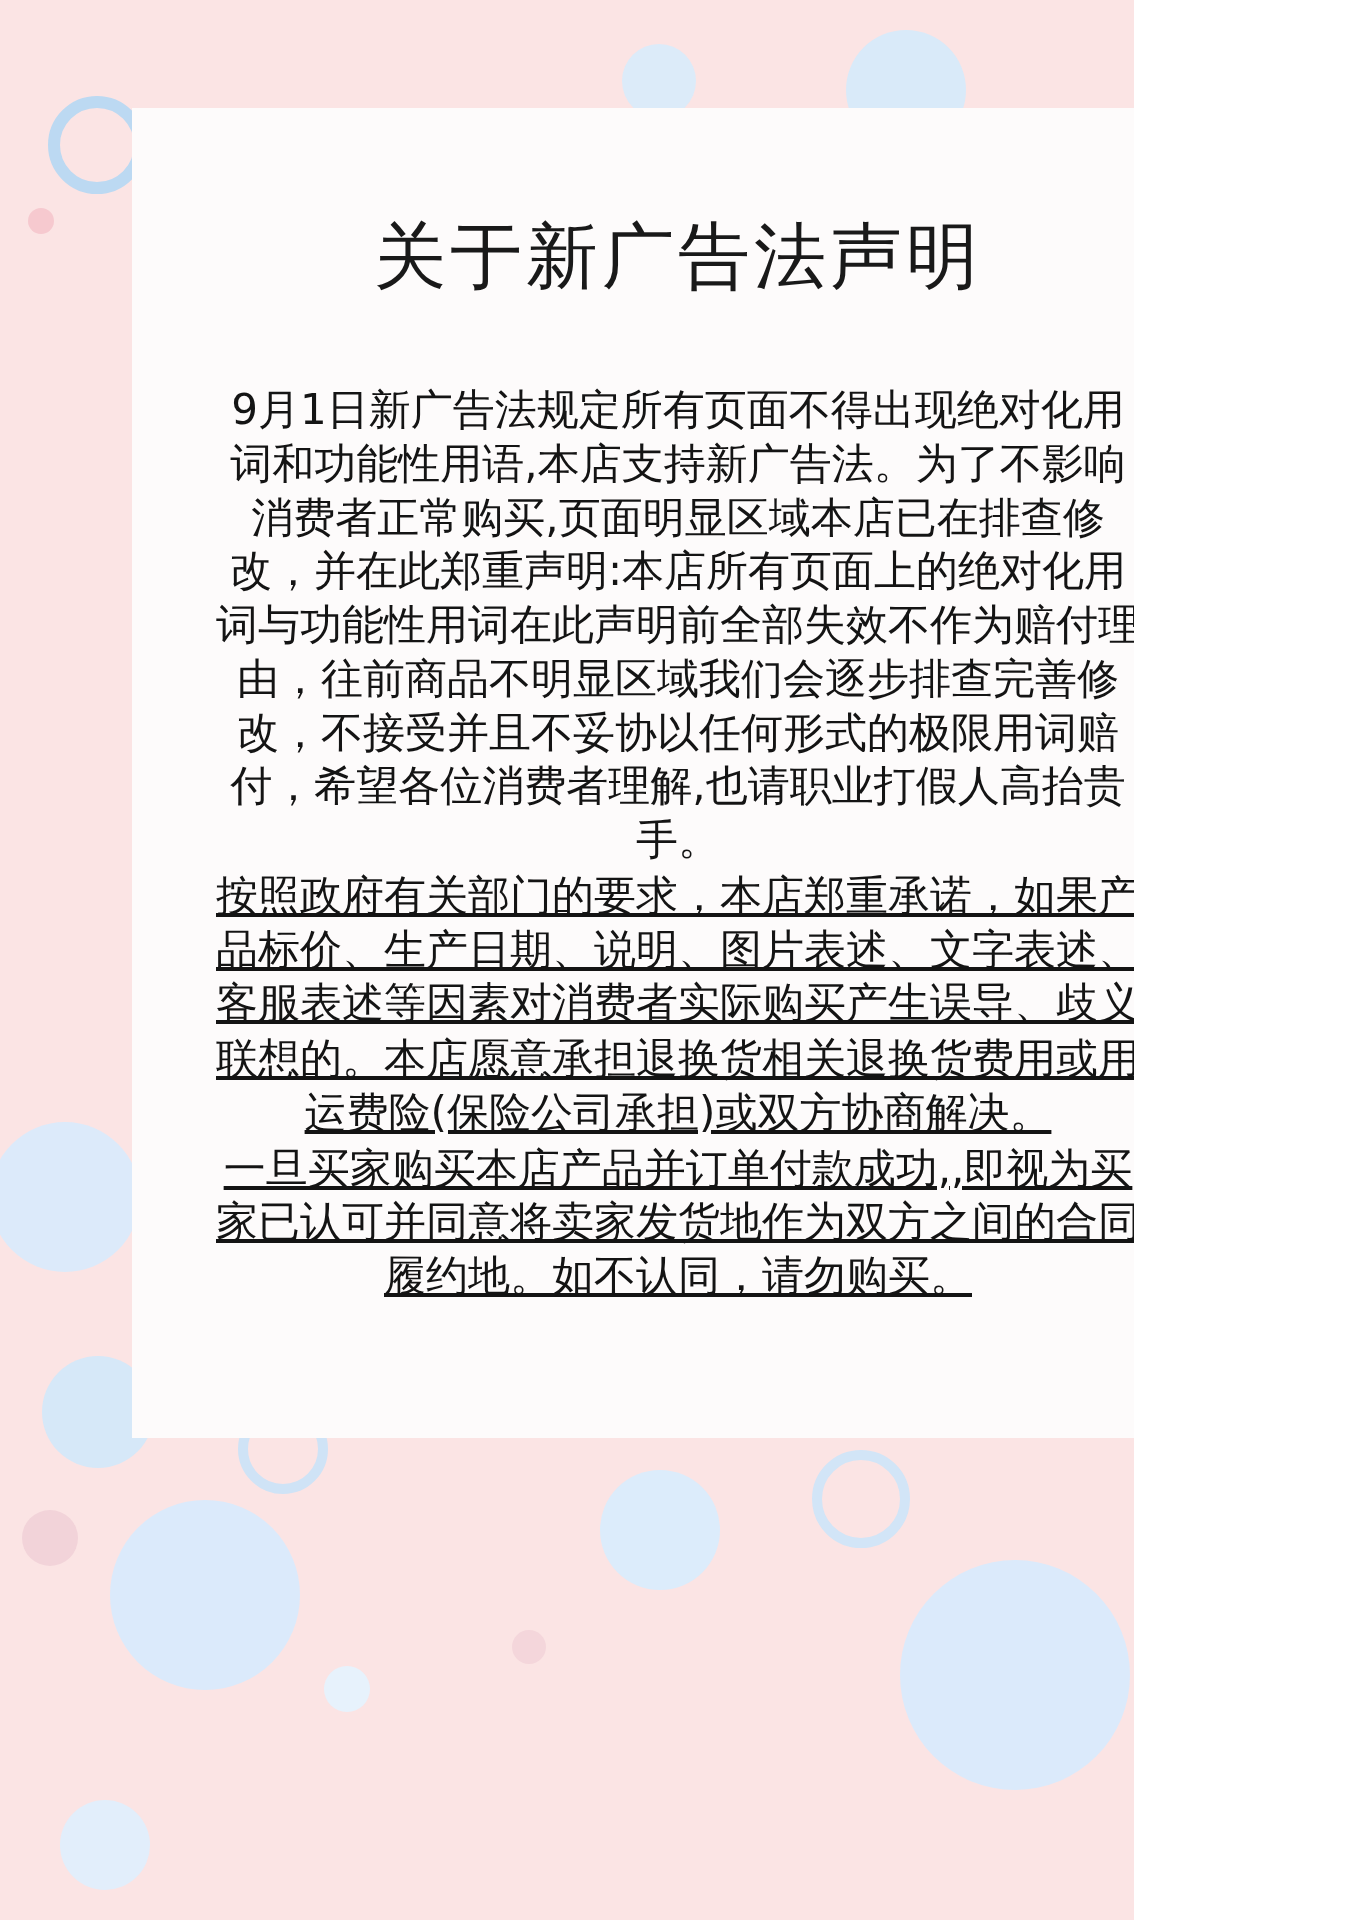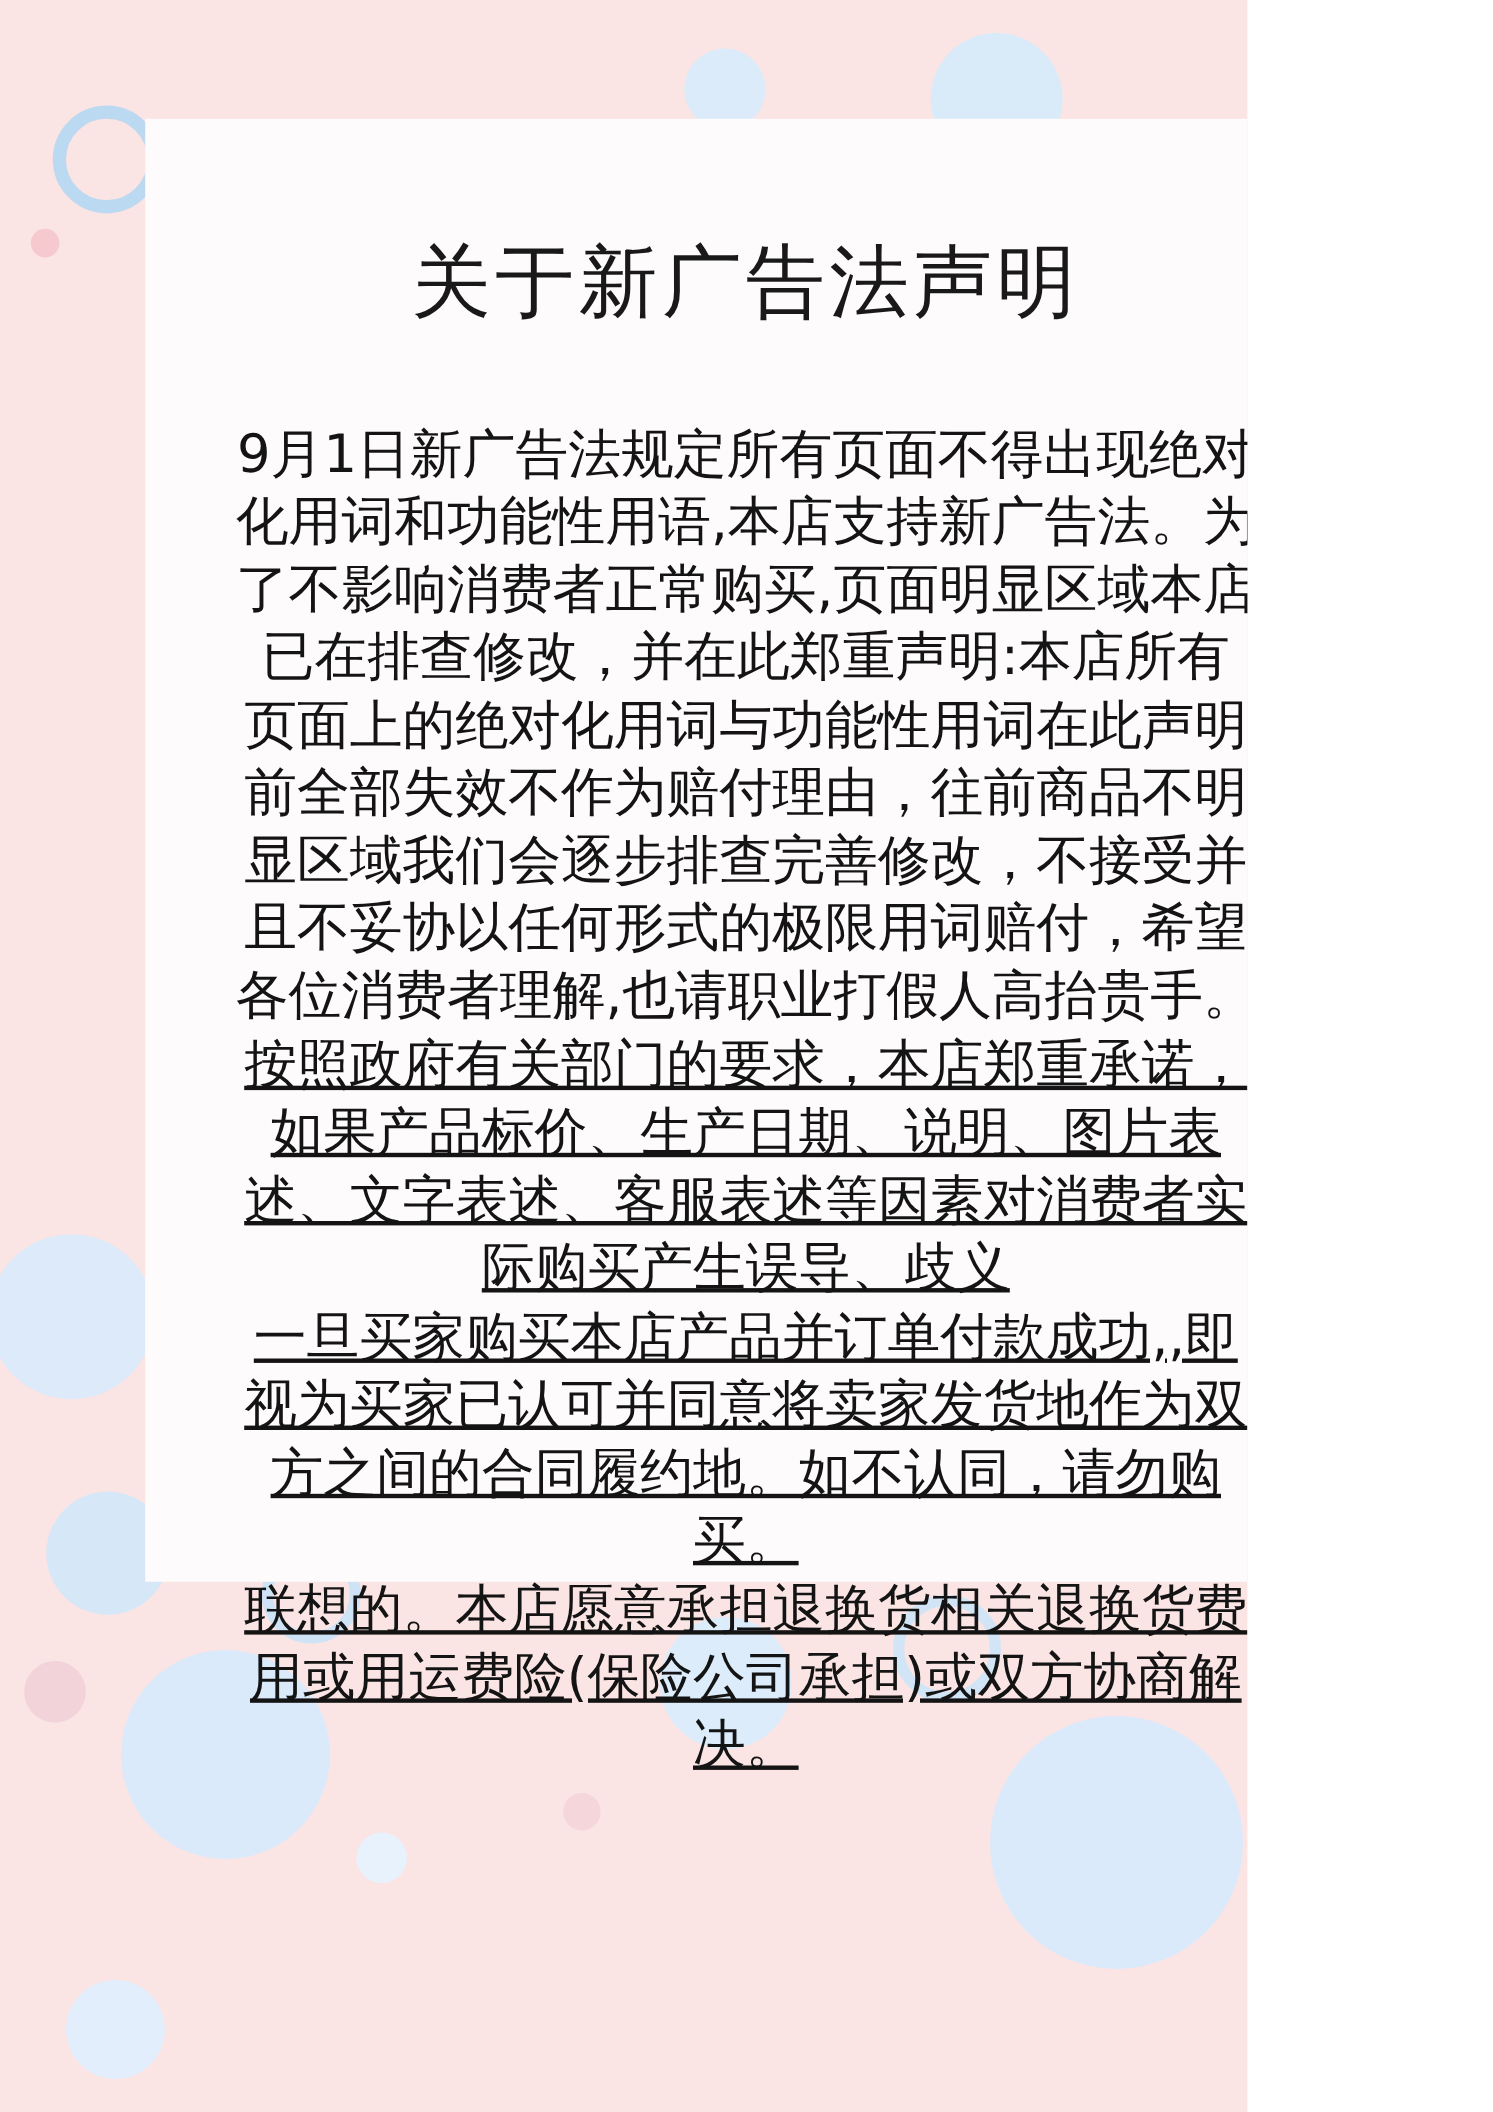--- a/index.html
+++ b/index.html
@@ -57,21 +57,21 @@
     font-weight: 400;
     font-family: "DejaVu Sans", "Liberation Sans", sans-serif;
   }
 
   .body-text {
     position: absolute;
     left: 82px;
     right: 82px;
     top: 275px;
     color: #141414;
-    font-size: 48px;
+    font-size: 42px;
     line-height: 1.28;
     font-family: "DejaVu Sans", "Liberation Sans", sans-serif;
   }
 
   .para {
     margin: 0;
     text-align: center;
     text-align-last: center;
   }
   .para + .para {
@@ -115,18 +115,18 @@
     <div class="bubble" style="left:1270px; top:1590px; width:120px; height:120px; background:#f1d2d8;"></div>
     <div class="bubble" style="left:60px; top:1800px; width:90px; height:90px; background:#e2eefb;"></div>
   </div>
 
   <div class="card">
     <div class="title">关于新广告法声明</div>
 
     <div class="body-text">
       <p class="para">9月1日新广告法规定所有页面不得出现绝对化用词和功能性用语,本店支持新广告法。为了不影响消费者正常购买,页面明显区域本店已在排查修改，并在此郑重声明:本店所有页面上的绝对化用词与功能性用词在此声明前全部失效不作为赔付理由，往前商品不明显区域我们会逐步排查完善修改，不接受并且不妥协以任何形式的极限用词赔付，希望各位消费者理解,也请职业打假人高抬贵手。</p>
       <p class="para">按照政府有关部门的要求，本店郑重承诺，如果产品标价、生产日期、说明、图片表述、文字表述、客服表述等因素对消费者实际购买产生误导、歧义</p>
+      <p class="para">联想的。本店愿意承担退换货相关退换货费用或用运费险(保险公司承担)或双方协商解决。</p>
       <p class="para">一旦买家购买本店产品并订单付款成功,,即视为买家已认可并同意将卖家发货地作为双方之间的合同履约地。如不认同，请勿购买。</p>
-      <p class="para">联想的。本店愿意承担退换货相关退换货费用或用运费险(保险公司承担)或双方协商解决。</p>
     </div>
   </div>
 
 </div>
 
 </body></html>

